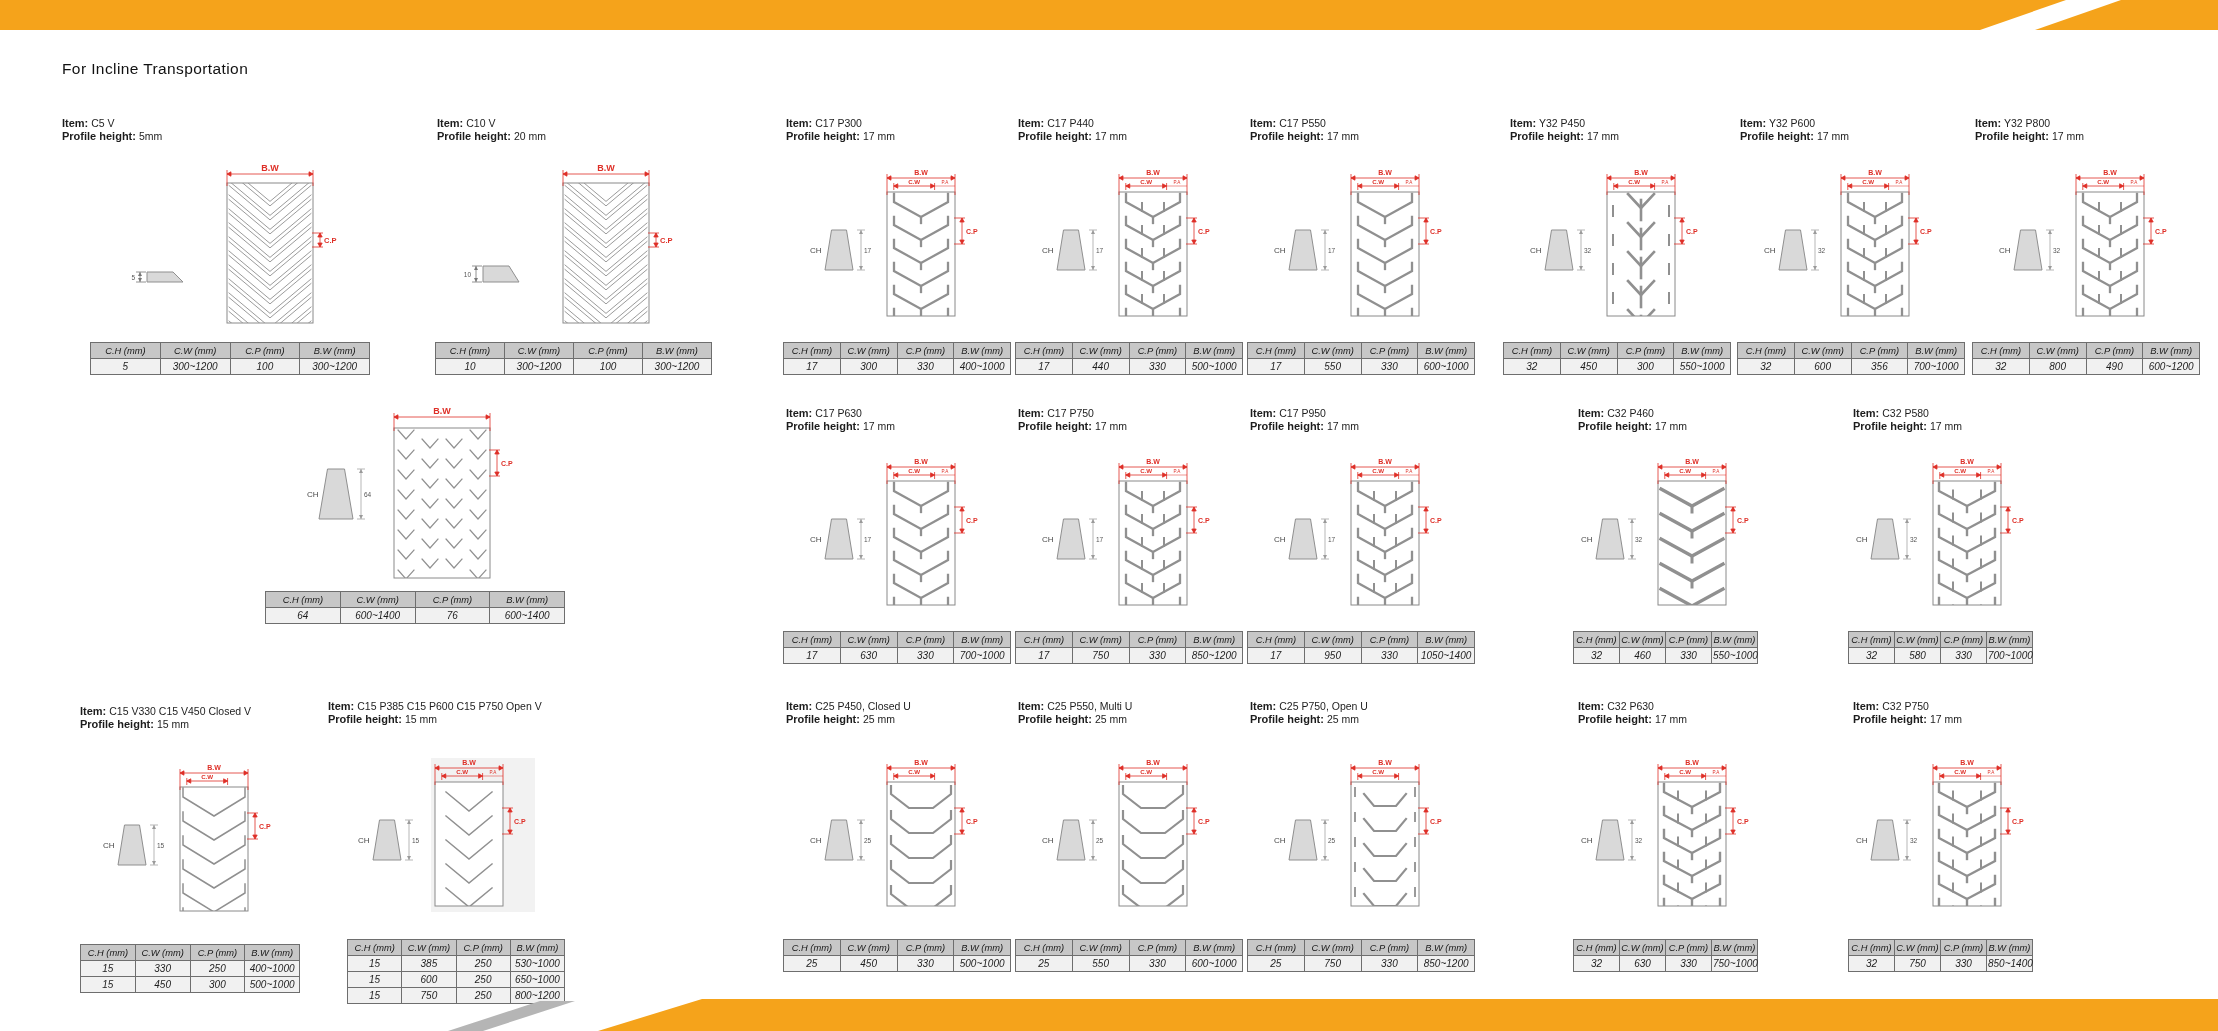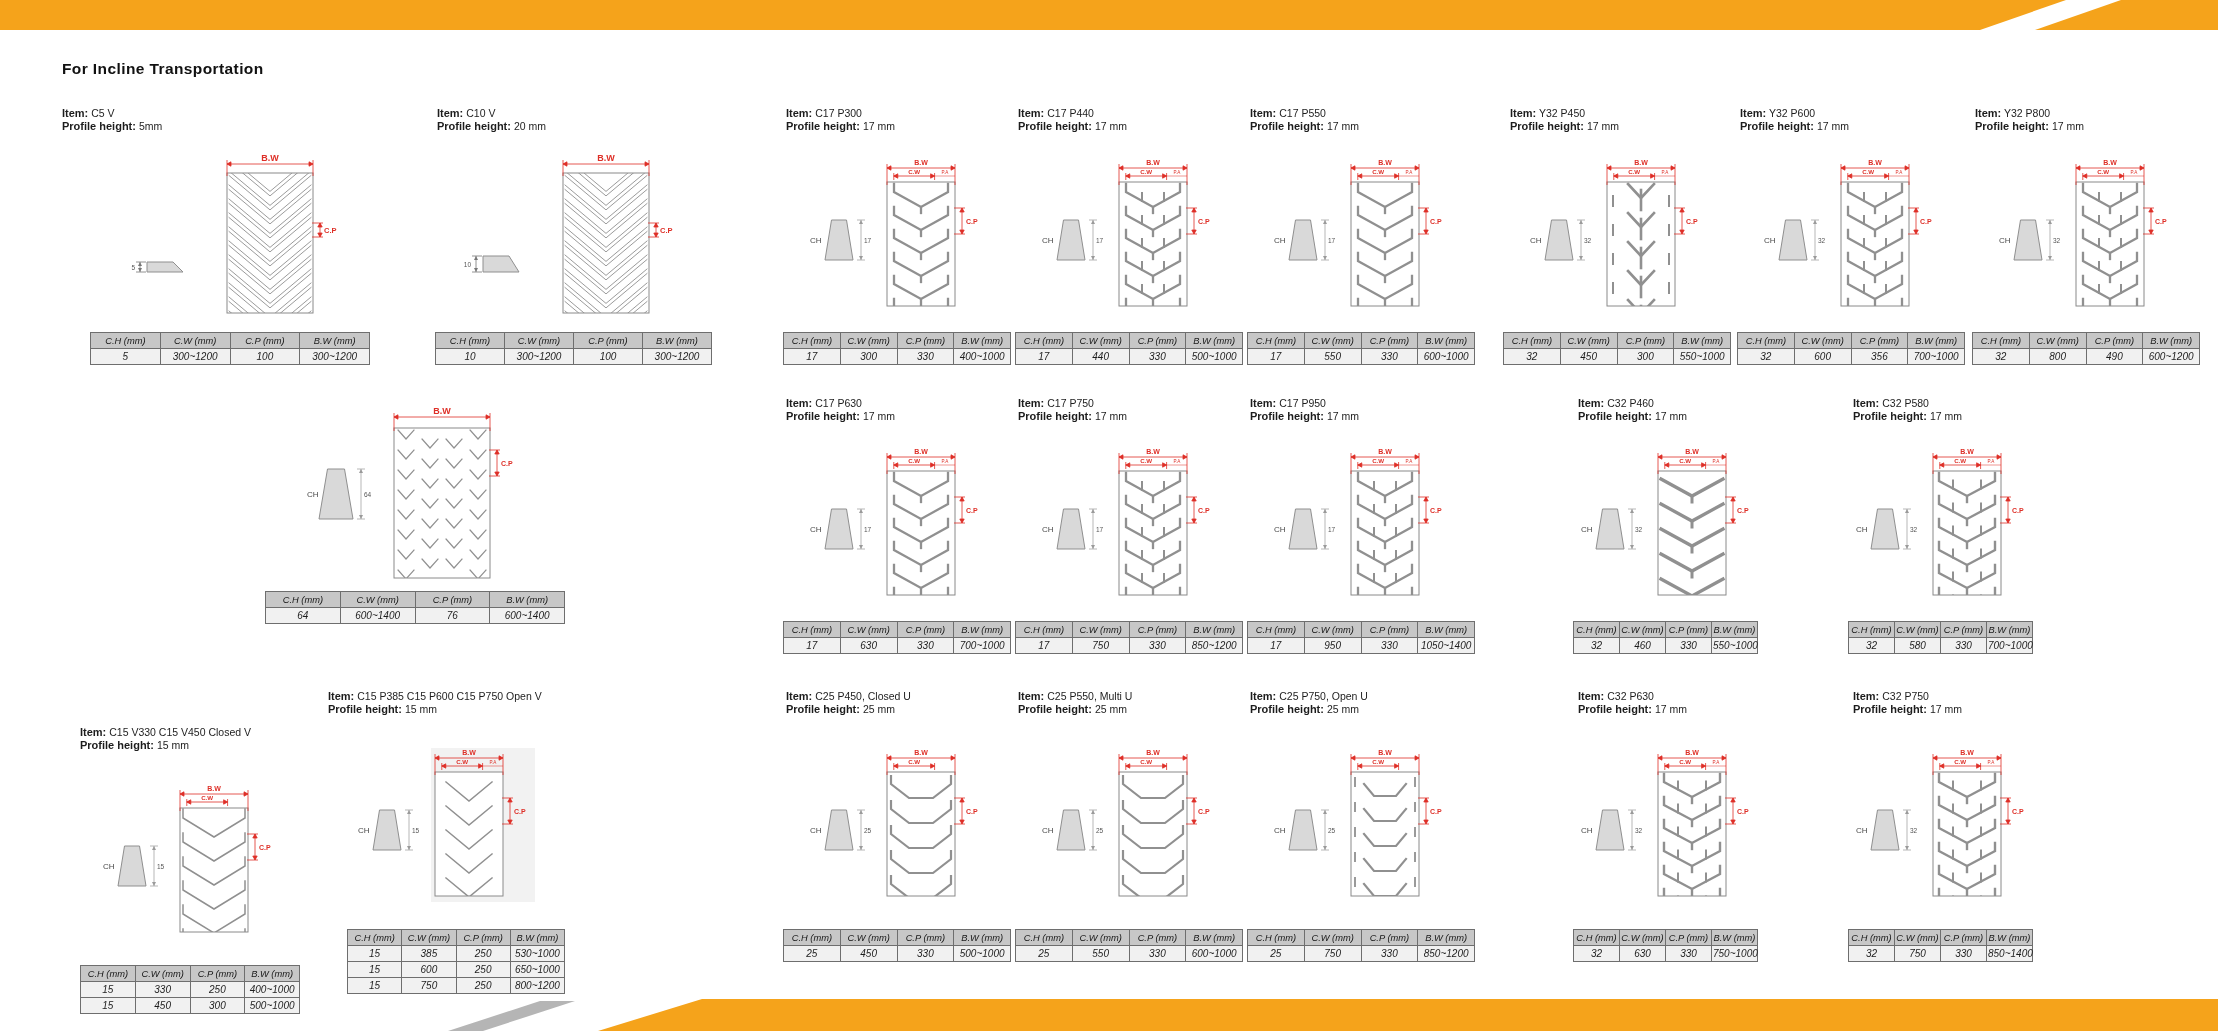--- a/index.html
+++ b/index.html
@@ -5,24 +5,24 @@
   html,body{margin:0;padding:0;}
   body{
     width:2218px;height:1031px;position:relative;overflow:hidden;background:#ffffff;
     font-family:"Liberation Sans", sans-serif;color:#1d1d1d;
   }
   .band{position:absolute;left:0;width:2218px;pointer-events:none;}
   #topband{top:0;height:30px;}
   #botband{bottom:0;height:32px;}
   .page-title{
     position:absolute;left:62px;top:60px;margin:0;
-    font-size:15.5px;font-weight:bold;letter-spacing:.4px;color:#111;
+    font-size:15.5px;font-weight:normal;letter-spacing:.4px;color:#111;
   }
   .card{position:absolute;}
-  .head{height:30px;padding-left:3px;line-height:13px;font-size:10.5px;white-space:nowrap;}
+  .head{height:30px;padding-left:3px;line-height:13px;font-size:10.5px;white-space:nowrap;margin-top:10px;}
   .head .b{font-weight:bold;font-size:11px;}
   .fig{display:flex;align-items:center;justify-content:center;gap:2px;}
   .r1 .fig{height:195px;}
   .r2 .fig{height:194px;}
   .r3 .fig{height:209px;}
   .spec{border-collapse:collapse;table-layout:fixed;font-size:10px;width:228px;border:1.5px solid #575757;font-style:italic;}
   .spec th{background:#c7c7c7;font-weight:normal;font-size:9.3px;border:1px solid #6e6e6e;height:15px;padding:0 1px;color:#191919;}
   .spec td{background:#f1f1f1;border:1px solid #6e6e6e;height:15px;text-align:center;padding:0 1px;}
   svg text{font-family:"Liberation Sans",sans-serif;}
 
@@ -39,21 +39,21 @@
   .pos-y32p600{left:1737px;top:107px;width:228px}
   .pos-y32p800{left:1972px;top:107px;width:228px}
   .pos-multiv{left:258px;top:397px;width:310px}  .pos-multiv .head{padding-left:6px}
   .pos-multiv .spec{width:300px;margin-left:7px} .pos-multiv .fig{gap:12px}
   .pos-c17p630{left:783px;top:397px;width:228px}
   .pos-c17p750{left:1015px;top:397px;width:228px}
   .pos-c17p950{left:1247px;top:397px;width:228px}
   .pos-c32p460{left:1573px;top:397px;width:190px} .pos-c32p460 .head{padding-left:5px}
   .pos-c32p580{left:1848px;top:397px;width:190px} .pos-c32p580 .head{padding-left:5px}
   .pos-c32p460 .spec,.pos-c32p580 .spec,.pos-c32p630 .spec,.pos-c32p750 .spec{width:185px}
-  .pos-c15closed{left:75px;top:726px;width:230px} .pos-c15closed .head{padding-left:5px}
+  .pos-c15closed{left:75px;top:695px;width:230px} .pos-c15closed .head{padding-left:5px}
   .pos-c15closed .spec{width:220px;margin-left:5px}
   .pos-c15open{left:325px;top:690px;width:240px}
   .pos-c15open .spec{width:218px;margin-left:22px}
   .pos-c15open svg.belt{background:#f2f2f2}
   .pos-c25p450{left:783px;top:690px;width:228px}
   .pos-c25p550{left:1015px;top:690px;width:228px}
   .pos-c25p750{left:1247px;top:690px;width:228px}
   .pos-c32p630{left:1573px;top:690px;width:190px} .pos-c32p630 .head{padding-left:5px}
   .pos-c32p750{left:1848px;top:690px;width:190px} .pos-c32p750 .head{padding-left:5px}
 </style>

